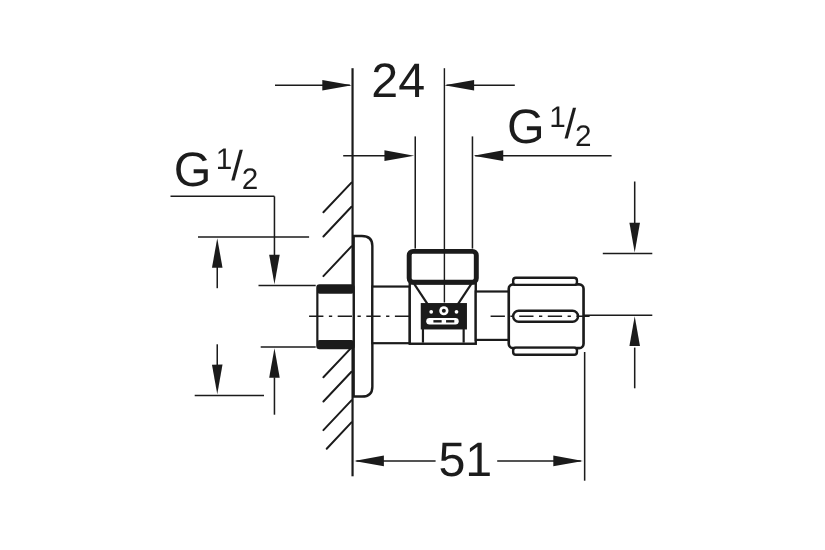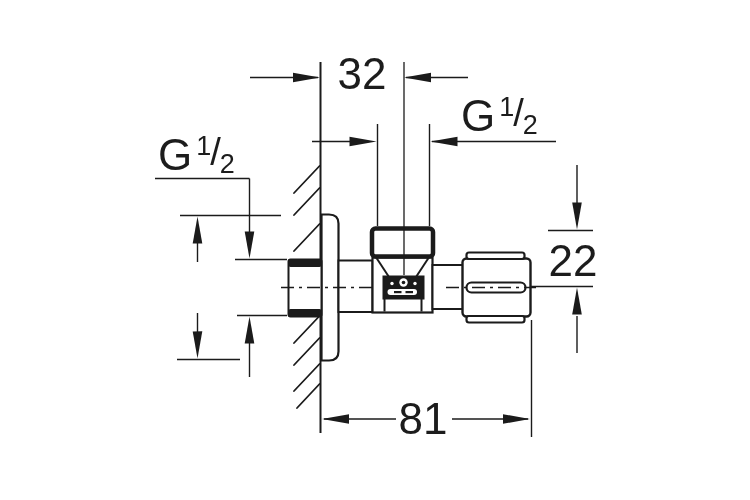--- a/index.html
+++ b/index.html
@@ -126,23 +126,22 @@
     <polygon points="249.5,316.5 244.7,343.5 254.3,343.5"></polygon>
     <polygon points="197.5,216.5 192.7,243.5 202.3,243.5"></polygon>
     <polygon points="197.5,358.5 192.7,331.5 202.3,331.3"></polygon>
     <polygon points="577,229.5 572.2,202.5 581.8,202.5"></polygon>
     <polygon points="577,287.5 572.2,314.5 581.8,314.5"></polygon>
     <polygon points="322,419 349,414.2 349,423.8"></polygon>
     <polygon points="530,419 503,414.2 503,423.8"></polygon>
   </g>
 </svg>
 
-<div class="dimtext" style="left:362px;top:74px">32</div>
-<div class="dimtext" style="left:573px;top:261px">22</div>
-<div class="dimtext" style="left:423px;top:419px">81</div>
+<div class="dimtext" style="left:362px;top:74px">24</div>
+<div class="dimtext" style="left:423px;top:419px">51</div>
 
 <div class="glabel" style="left:158px;top:133px">
   <span class="gmain">G</span><span class="gsup">1</span><span class="gslash">/</span><span class="gsub">2</span>
 </div>
 
 <div class="glabel" style="left:461px;top:94px">
   <span class="gmain">G</span><span class="gsup">1</span><span class="gslash">/</span><span class="gsub">2</span>
 </div>
 
 </div>

